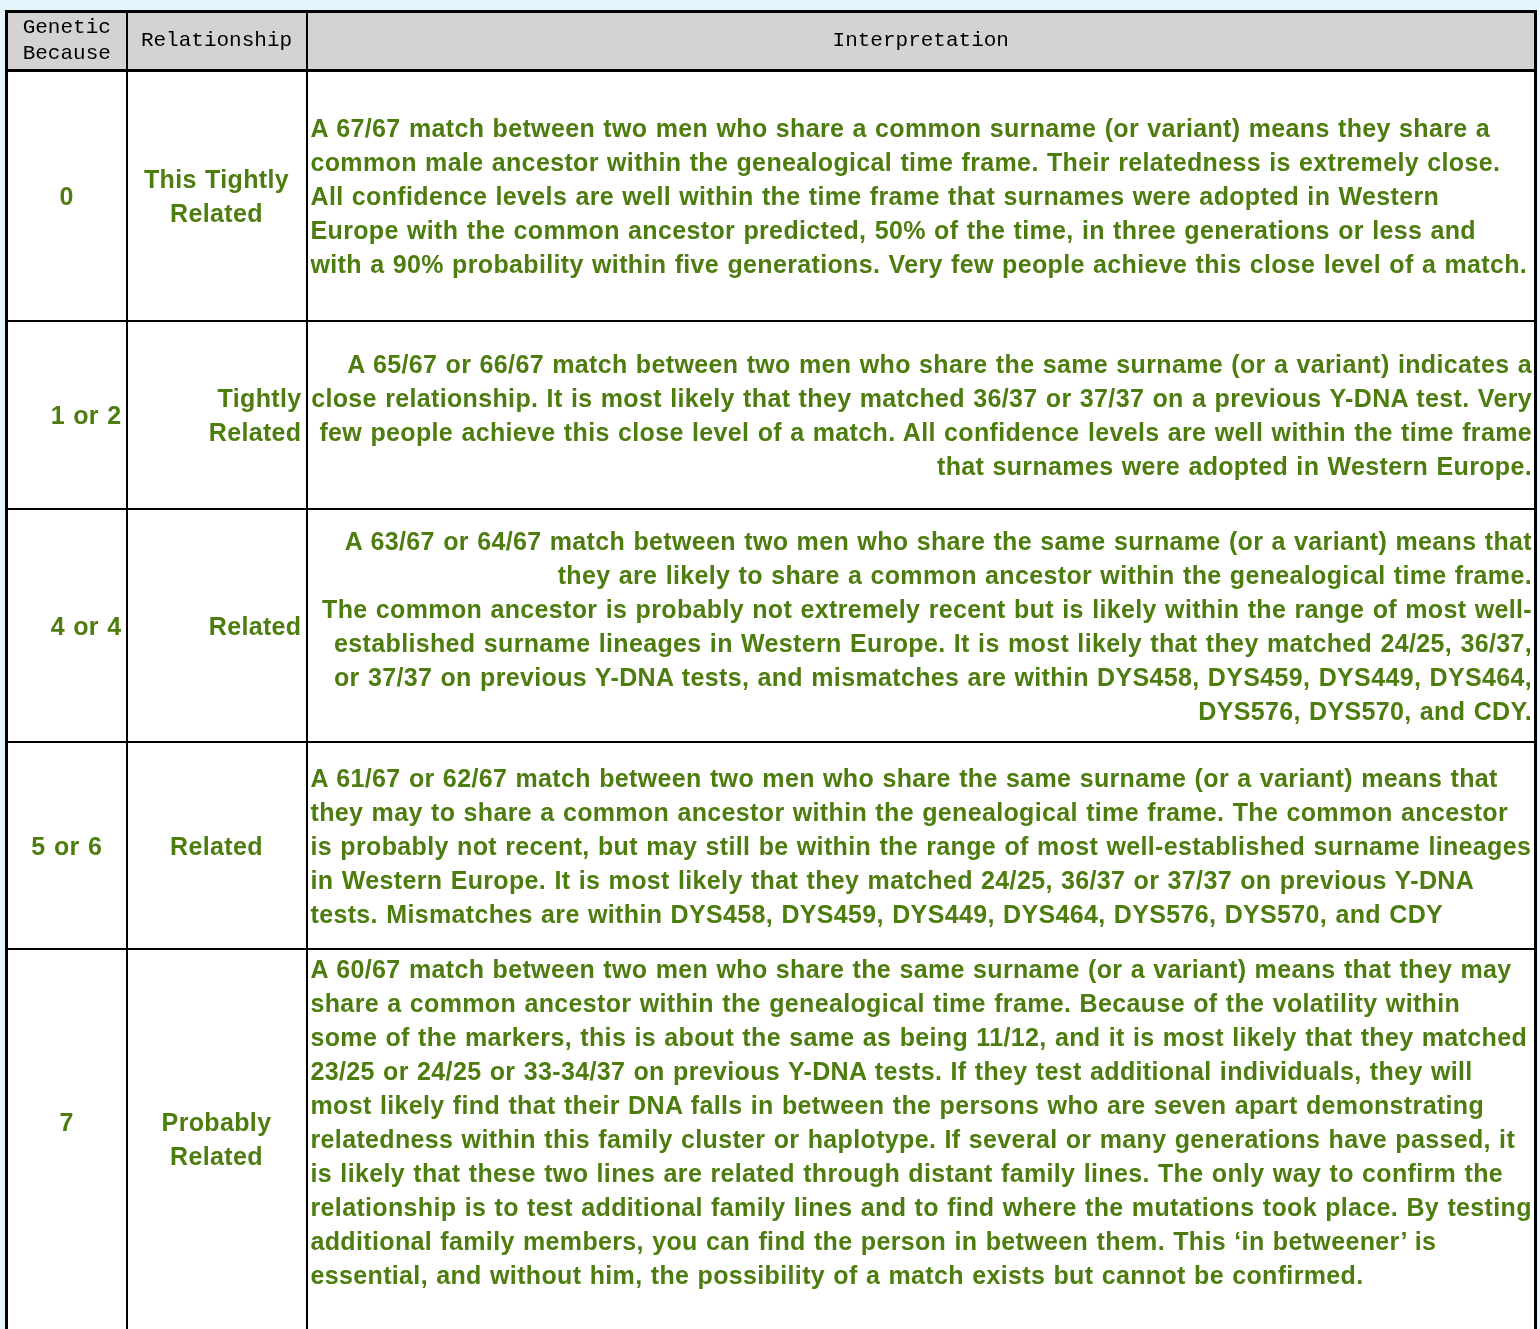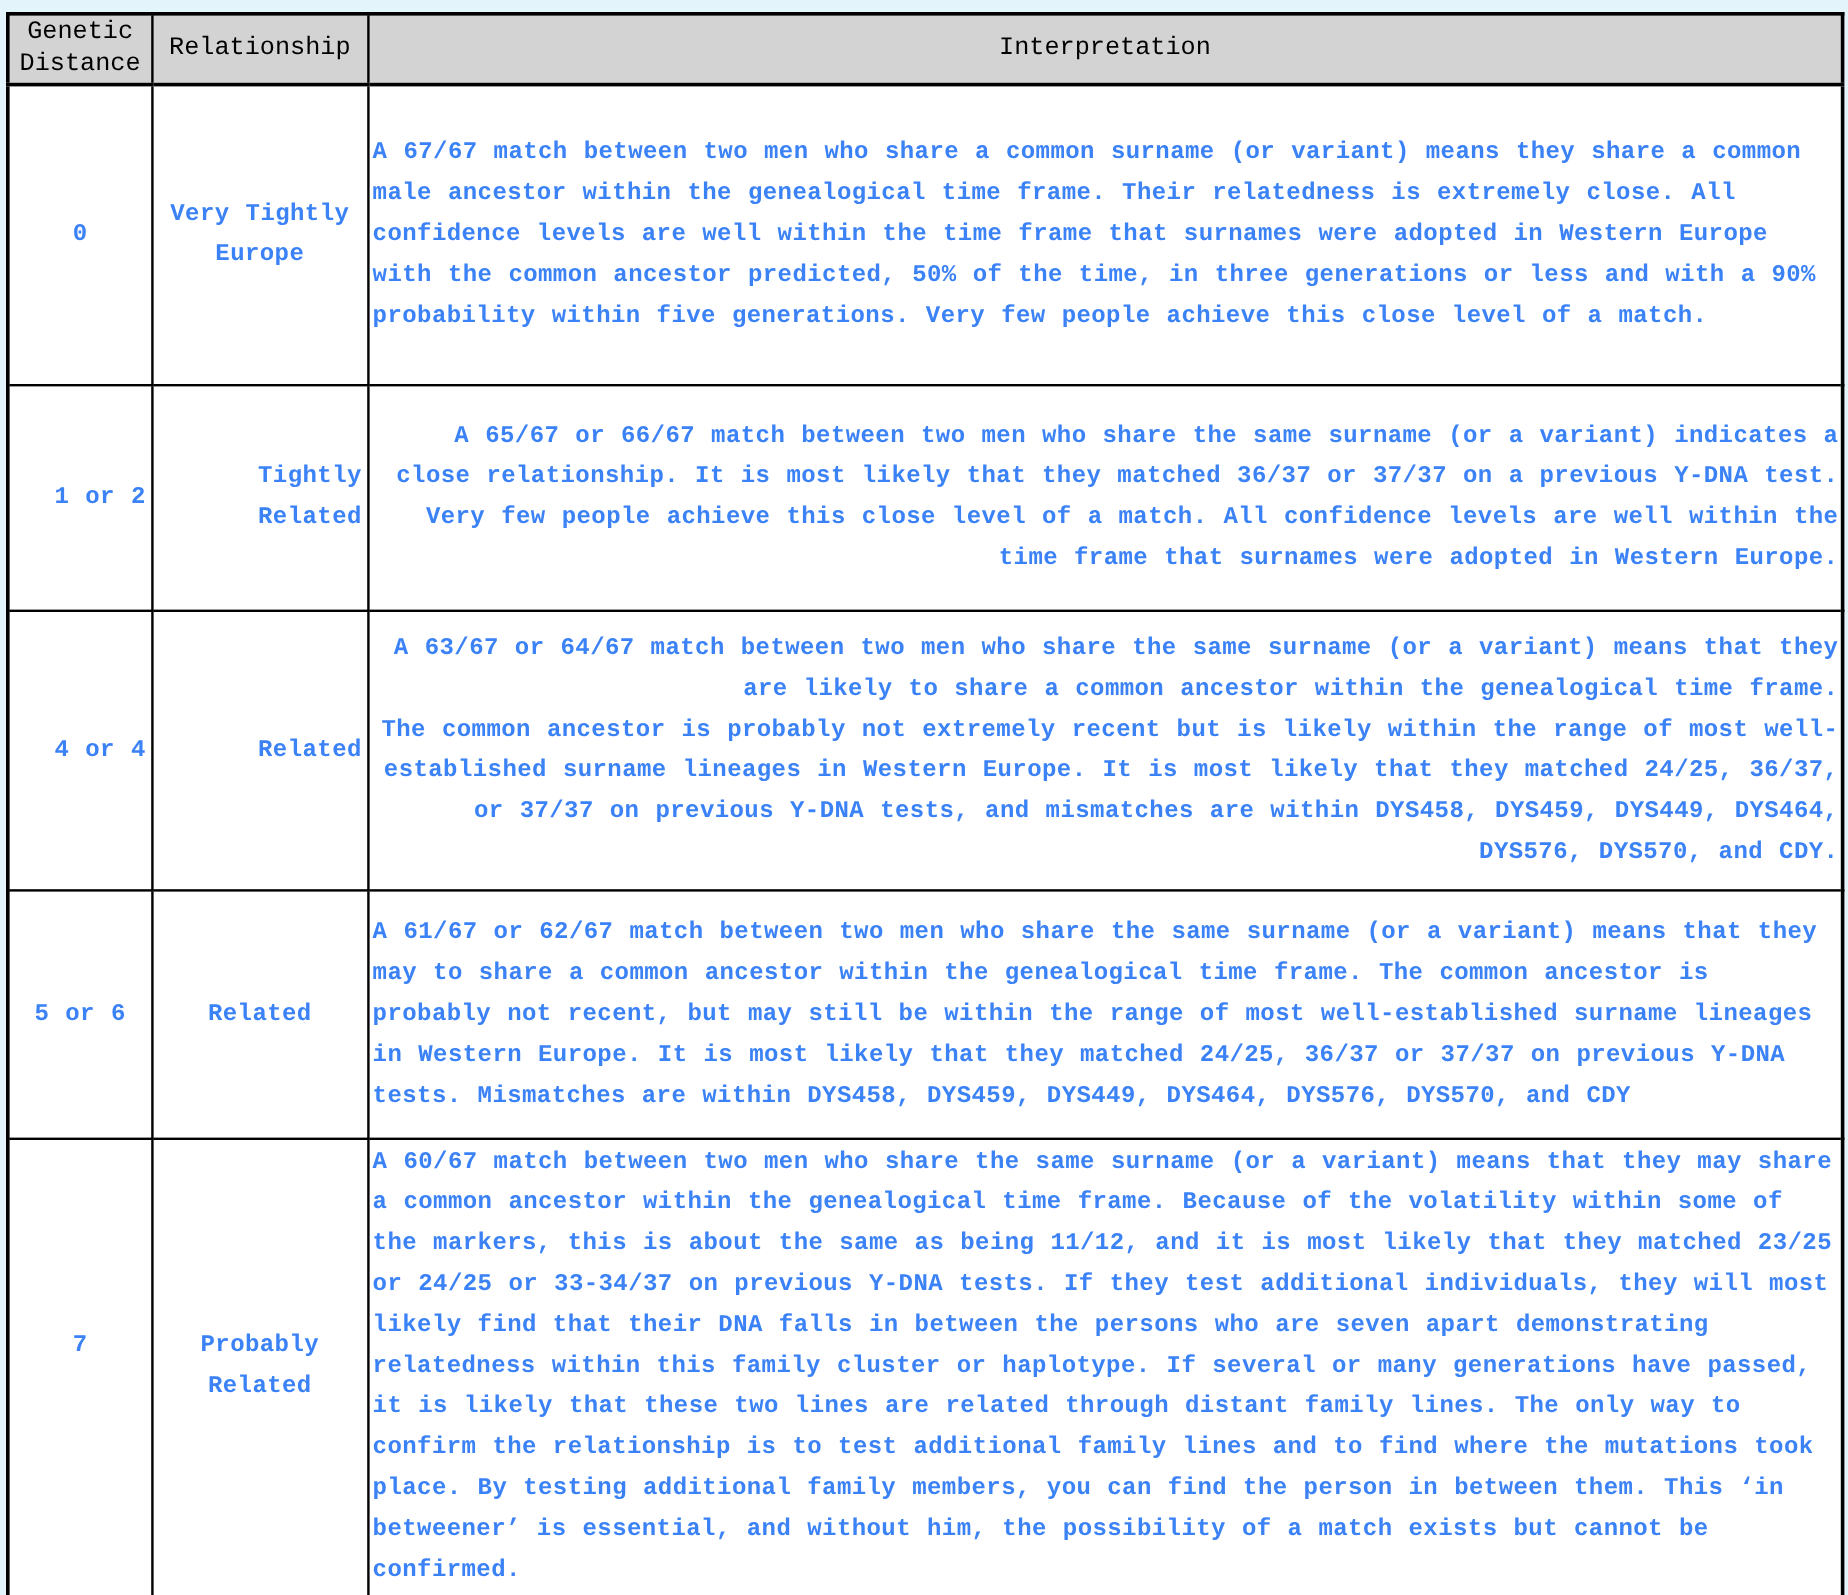--- a/index.html
+++ b/index.html
@@ -31,25 +31,25 @@
       color: #000;
       border: 2px solid #000;
       border-bottom: 3px solid #000;
       padding: 2px 1px;
       height: 50px;
       text-align: center;
       vertical-align: middle;
     }
     table.gd td {
       border: 2px solid #000;
-      font-family: Liberation Mono, monospace;
+      font-family: Liberation Sans, sans-serif;
       font-weight: bold;
-      font-size: 20px;
+      font-size: 25px;
       line-height: 34px;
-      color: #3b82f6;
+      color: #4d7c0f;
       vertical-align: middle;
       letter-spacing: 0.35px;
       word-spacing: 1px;
     }
     td.dist, td.rel {
       text-align: center;
       padding: 0 4px;
     }
     td.interp {
       text-align: left;
@@ -73,29 +73,29 @@
 <div class="wrap">
   <table class="gd">
     <colgroup>
       <col class="c1">
         <col class="c2">
         <col class="c3">
     </colgroup>
     <thead>
       <tr>
         <th style="white-space: pre-line;">Genetic
-Distance</th>
+Because</th>
         <th>Relationship</th>
         <th>Interpretation</th>
       </tr>
     </thead>
     <tbody>
       <tr class="r0">
         <td class="dist">0</td>
-        <td class="rel">Very Tightly Europe</td>
+        <td class="rel">This Tightly Related</td>
         <td class="interp">A 67/67 match between two men who share a common surname (or variant) means they share a common male ancestor within the genealogical time frame. Their relatedness is extremely close. All confidence levels are well within the time frame that surnames were adopted in Western Europe with the common ancestor predicted, 50% of the time, in three generations or less and with a 90% probability within five generations. Very few people achieve this close level of a match.</td>
       </tr>
       <tr class="r1">
         <td class="dist">1 or 2</td>
         <td class="rel">Tightly Related</td>
         <td class="interp">A 65/67 or 66/67 match between two men who share the same surname (or a variant) indicates a close relationship. It is most likely that they matched 36/37 or 37/37 on a previous Y-DNA test. Very few people achieve this close level of a match. All confidence levels are well within the time frame that surnames were adopted in Western Europe.</td>
       </tr>
       <tr class="r2">
         <td class="dist">4 or 4</td>
         <td class="rel">Related</td>

